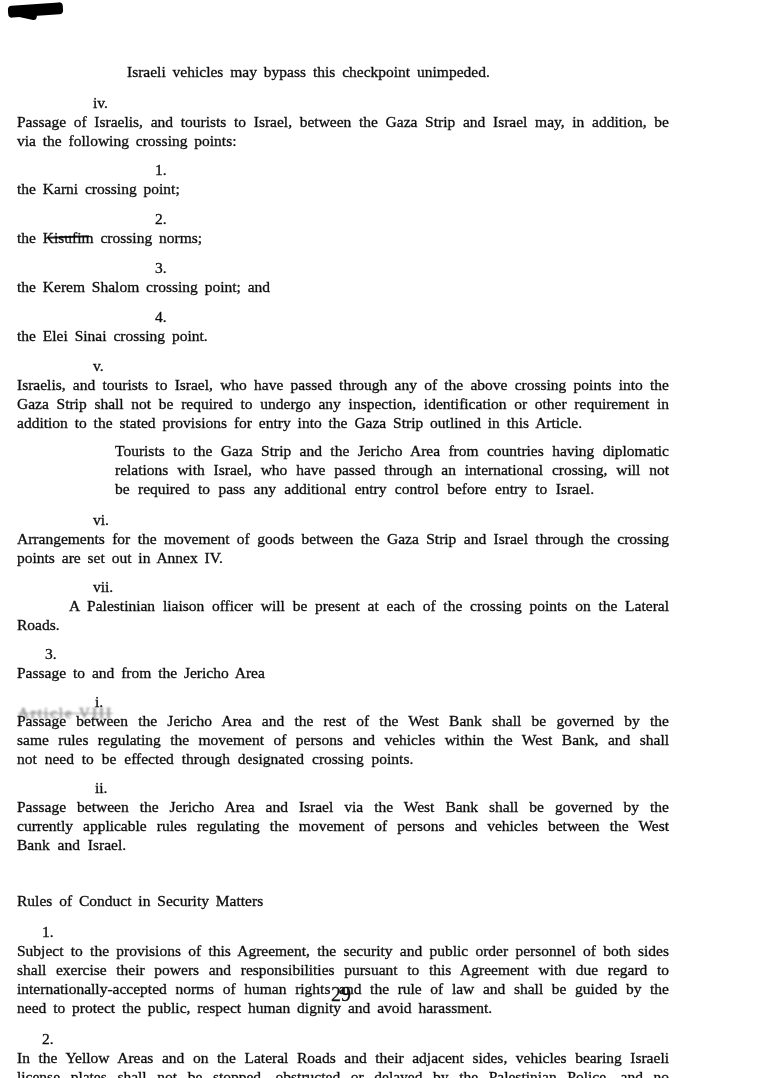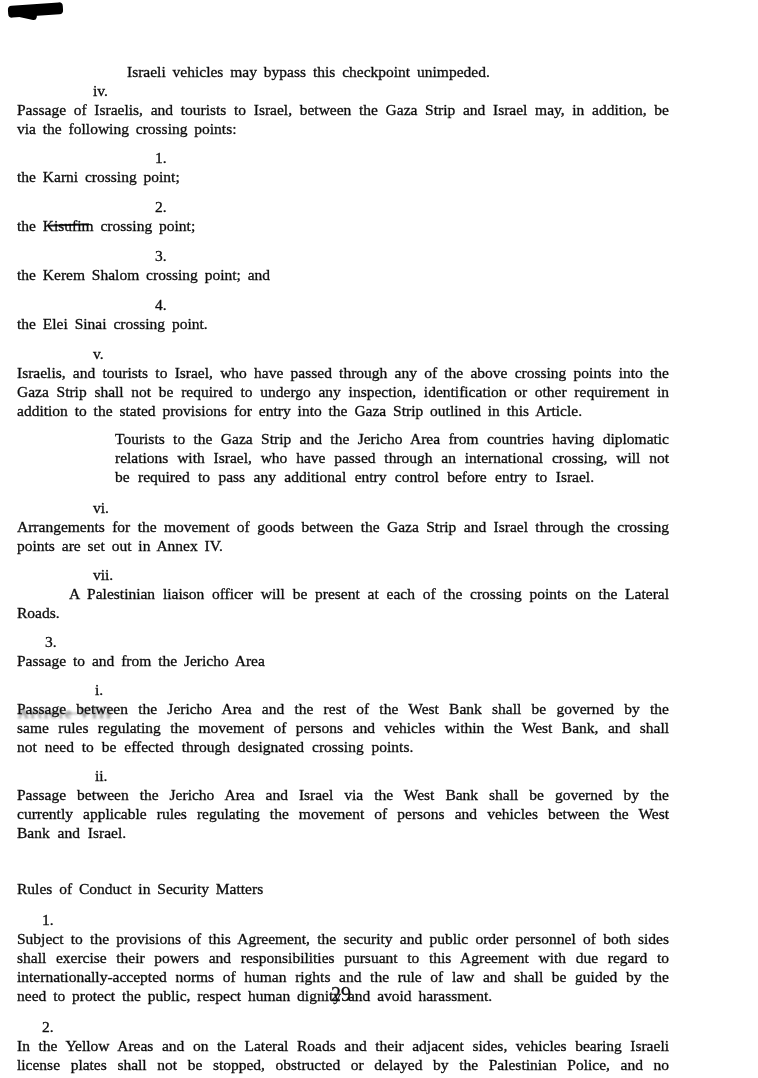--- a/index.html
+++ b/index.html
@@ -14,21 +14,21 @@
   }
   .doc {
     position:absolute; left:17px; top:62px; width:652px;
     font-size:15.5px; line-height:19px; word-spacing:3px;
   }
   .justify { text-align:justify; }
   .row { display:flex;flex-direction:column; }
   .marker { flex:0 0 auto; }
   .body { flex:1 1 auto; }
 
-  .lead { margin-left:110px; }
+  .lead { margin-left:110px; margin-bottom:12px; }
 
   .roman { margin-bottom:10px; }
   .roman .marker { min-width:22px; margin-left:76px; }
 
   .crossing-row { margin-bottom:11px; }
   .crossing-row .marker { min-width:17px; margin-left:138px; }
   .crossing-row .body { position:relative; }
   .ink-strike {
     position:absolute; left:31px; top:8px; width:41px; height:2.2px;
     background:#000; transform:rotate(-2deg); opacity:.85;
@@ -88,21 +88,21 @@
     </div>
 
     <div>
       <div class="row crossing-row">
         <span class="marker">1.</span>
         <div class="body">the Karni crossing point;</div>
       </div>
       <div class="row crossing-row">
         <span class="marker">2.</span>
         <div class="body">
-          <span>the Kisufim crossing point;</span>
+          <span>the Kisufim crossing norms;</span>
           <span class="ink-strike"></span>
         </div>
       </div>
       <div class="row crossing-row">
         <span class="marker">3.</span>
         <div class="body">the Kerem Shalom crossing point; and</div>
       </div>
       <div class="row crossing-row">
         <span class="marker">4.</span>
         <div class="body">the Elei Sinai crossing point.</div>

